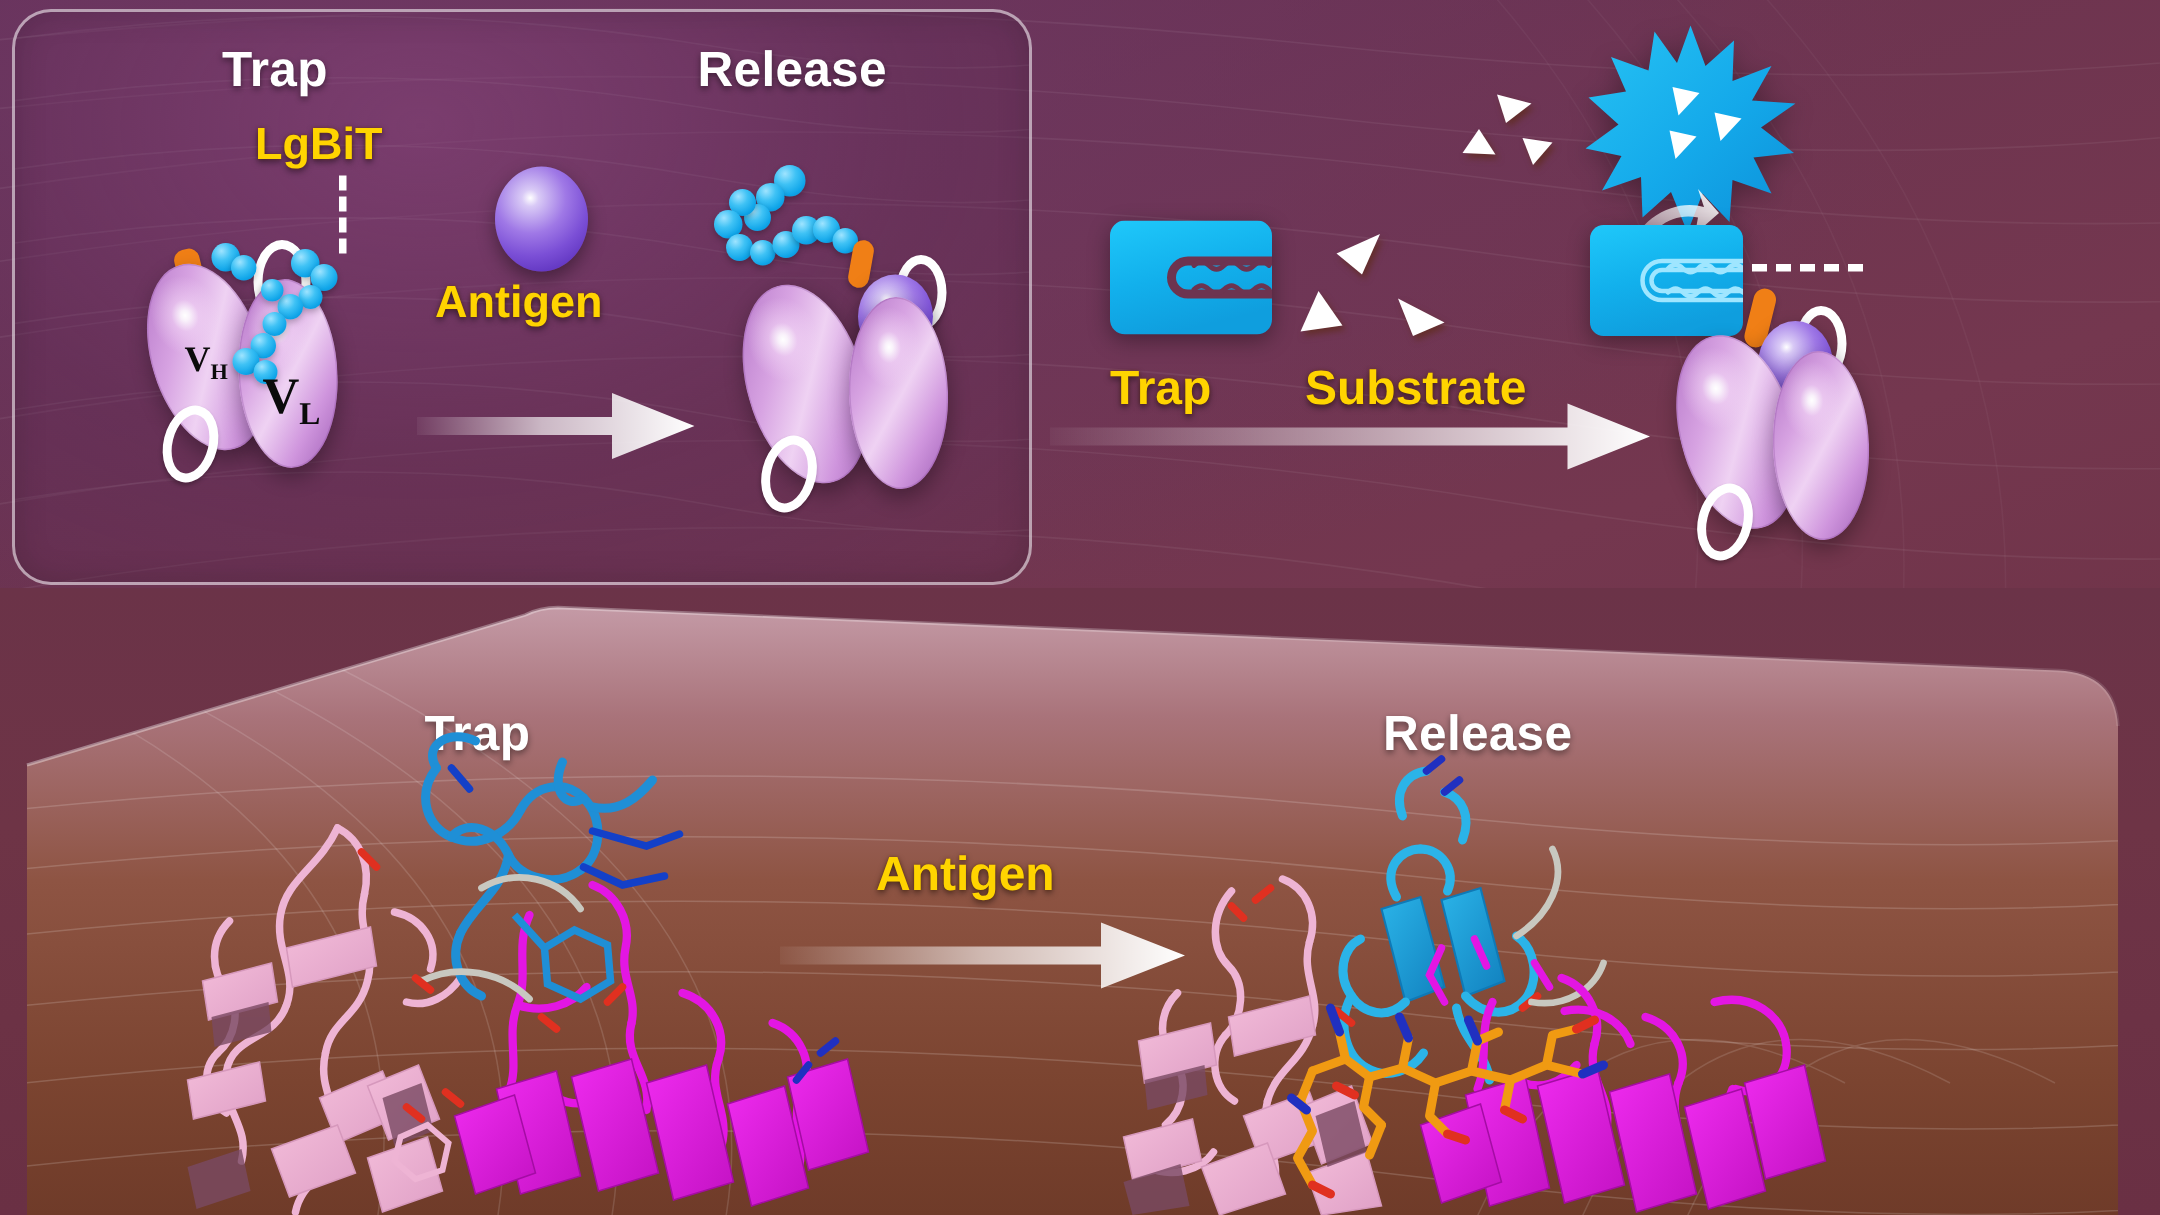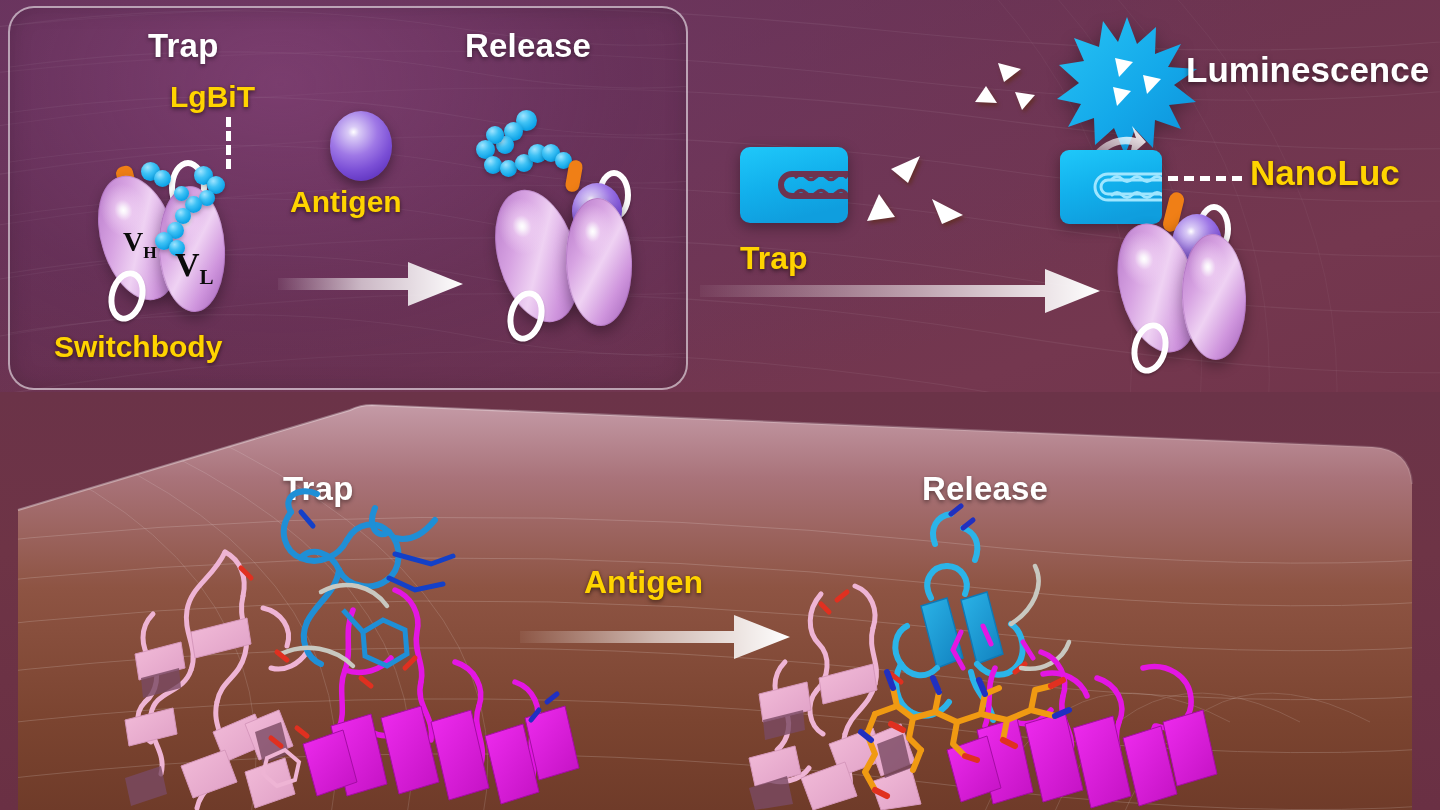--- a/index.html
+++ b/index.html
@@ -184,29 +184,28 @@
       <div class="bead" style="left:112px;top:16px;width:18px;height:18px;"></div>
       <div class="bead" style="left:104px;top:30px;width:16px;height:16px;"></div>
       <div class="bead" style="left:90px;top:36px;width:17px;height:17px;"></div>
       <div class="bead" style="left:79px;top:26px;width:15px;height:15px;"></div>
       <div class="bead" style="left:80px;top:48px;width:16px;height:16px;"></div>
       <div class="bead" style="left:72px;top:62px;width:17px;height:17px;"></div>
       <div class="bead" style="left:60px;top:72px;width:18px;height:18px;"></div>
       <div class="bead" style="left:74px;top:80px;width:16px;height:16px;"></div>
     </div>
 
-    <div class="dom-label" style="left:28px;top:68px;font-size:28px;">
+    <div class="dom-label" style="left:28px;top:68px;font-size:24px;">
       <span>V</span><sub>H</sub>
     </div>
     <div class="dom-label" style="left:80px;top:88px;font-size:34px;">
       <span>V</span><sub>L</sub>
     </div>
   </div>
 
-  <div class="ylabel" style="left:54px;top:330px;font-size:30px;">Switchbody</div>
 
   <div class="sphere" style="left:330px;top:111px;width:62px;height:70px;"></div>
 
   <div class="ylabel" style="left:290px;top:185px;font-size:30px;">Antigen</div>
 
   <div class="arrow" style="left:278px;top:260px;">
     <svg width="185" height="48" viewBox="0 0 185 48">
       <defs>
         <linearGradient id="ag1" x1="0" y1="0" x2="1" y2="0">
           <stop offset="0%" stop-color="#ffffff" stop-opacity="0.05"></stop>
@@ -286,21 +285,20 @@
       <defs>
         <linearGradient id="cg1" x1="0" y1="1" x2="1" y2="0">
           <stop offset="0%" stop-color="#ffffff" stop-opacity="0.25"></stop>
           <stop offset="100%" stop-color="#ffffff" stop-opacity="0.95"></stop>
         </linearGradient>
       </defs>
       <path d="M3 52 C 10 24, 36 10, 56 16 L52 4 L66 20 L50 34 L52 23 C 34 19, 16 32, 13 54 Z" fill="url(#cg1)"></path>
     </svg>
   </div>
 
-  <div class="wlabel" style="left:1186px;top:50px;font-size:35px;">Luminescence</div>
 
   <div class="bit-block" style="left:740px;top:147px;">
     <svg width="108" height="76" viewBox="0 0 108 76">
       <defs>
         <linearGradient id="lg1" x1="0" y1="0" x2="0.35" y2="1">
           <stop offset="0%" stop-color="#1fc8fa"></stop>
           <stop offset="55%" stop-color="#12b0ec"></stop>
           <stop offset="100%" stop-color="#0f9ede"></stop>
         </linearGradient>
       </defs>
@@ -323,20 +321,21 @@
         <path d="M13 1 L29 24 L1 28 Z" fill="#ffffff"></path>
       </svg>
   </div>
   <div class="tri" style="left:930px;top:195px;">
     <svg width="34" height="30" viewBox="0 0 34 30">
         <path d="M2 4 L33 20 L12 29 Z" fill="#ffffff"></path>
       </svg>
   </div>
 
   <div class="ylabel" style="left:740px;top:240px;font-size:32px;">Trap</div>
+  <div class="ylabel" style="left:870px;top:240px;font-size:32px;">Substrate</div>
 
   <div class="arrow" style="left:700px;top:268px;">
     <svg width="400" height="46" viewBox="0 0 400 46">
       <defs>
         <linearGradient id="ag2" x1="0" y1="0" x2="1" y2="0">
           <stop offset="0%" stop-color="#ffffff" stop-opacity="0.04"></stop>
           <stop offset="55%" stop-color="#ffffff" stop-opacity="0.55"></stop>
           <stop offset="100%" stop-color="#ffffff" stop-opacity="1"></stop>
         </linearGradient>
       </defs>
@@ -357,21 +356,20 @@
       <g stroke="#9fe6ff" stroke-width="3" fill="none" stroke-linecap="round">
         <path d="M102 24 H48 a13 13 0 0 0 0 26 H102"></path>
         <path d="M102 30 H48 a7 7 0 0 0 0 14 H102"></path>
         <path d="M52 29 q5 -5 10 0 t10 0 t10 0 t10 0 t10 0"></path>
         <path d="M52 45 q5 -5 10 0 t10 0 t10 0 t10 0 t10 0"></path>
       </g>
     </svg>
   </div>
 
   <div class="dash-h" style="left:1168px;top:176px;width:74px;"></div>
-  <div class="ylabel" style="left:1250px;top:153px;font-size:35px;">NanoLuc</div>
 
   <div style="position:absolute;left:1120px;top:192px;width:180px;height:190px;">
     <div class="orange-link" style="left:46px;top:0px;width:15px;height:40px;transform:rotate(14deg);border-radius:8px;"></div>
     <div class="white-loop" style="left:77px;top:12px;width:22px;height:38px;border-width:6px;"></div>
     <div class="sphere" style="left:52px;top:22px;width:50px;height:58px;"></div>
     <div class="dom" style="left:0px;top:30px;width:76px;height:132px;transform:rotate(-15deg);"></div>
     <div class="dom" style="left:62px;top:42px;width:64px;height:126px;transform:rotate(-2deg);"></div>
     <div class="white-loop" style="left:12px;top:130px;width:24px;height:40px;border-width:6px;transform:rotate(14deg);"></div>
   </div>
 

